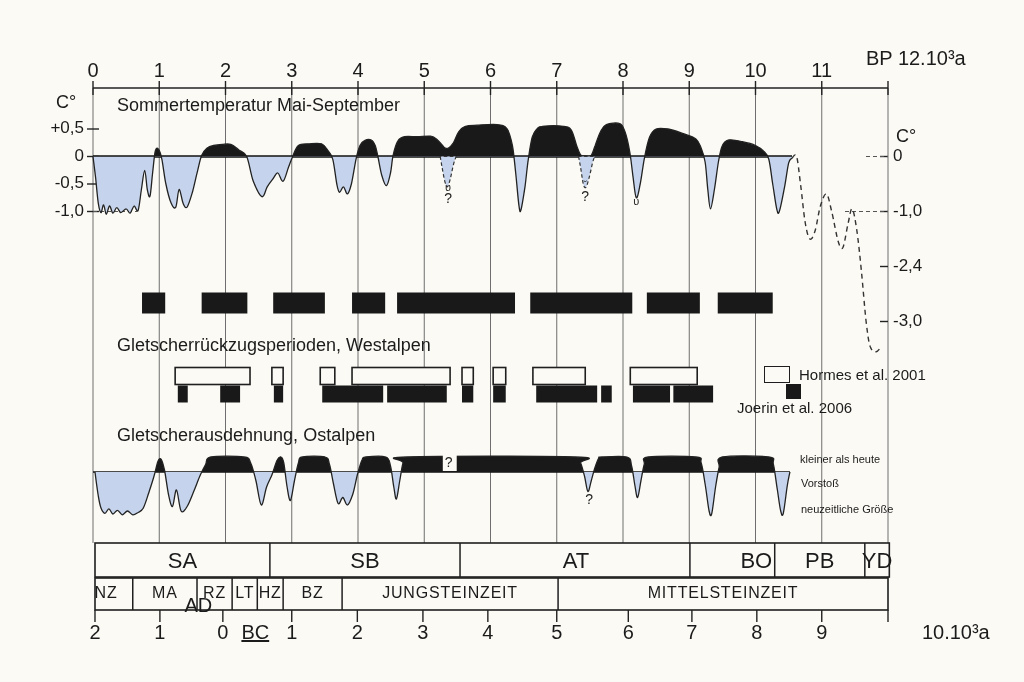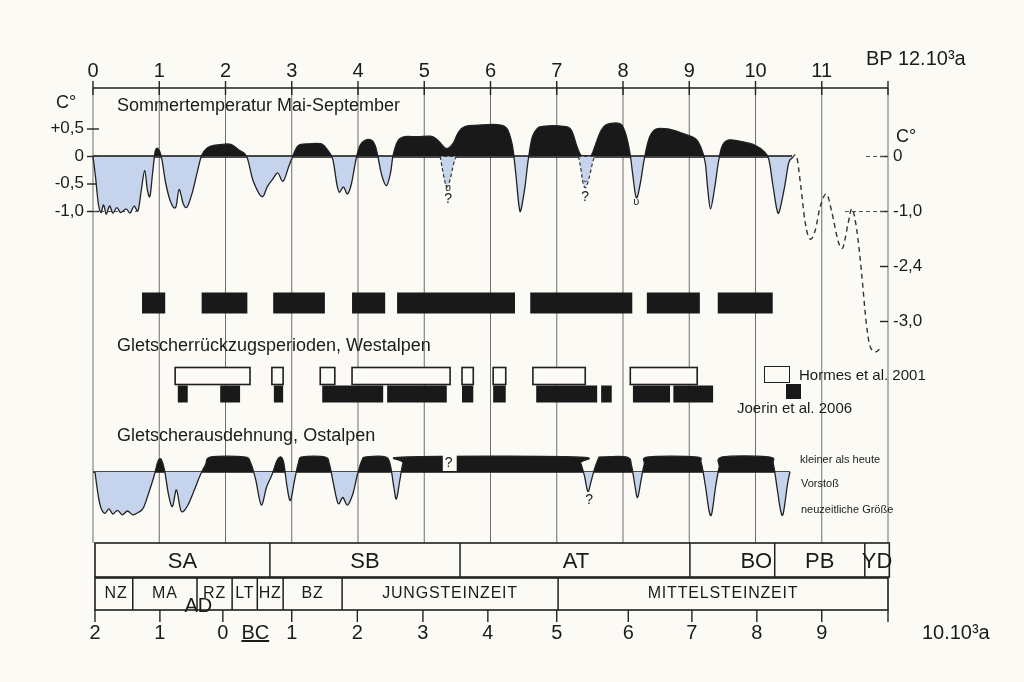--- a/index.html
+++ b/index.html
@@ -197,21 +197,21 @@
       <div class="lbl mark ctr" style="left: 585.237px; top: 189px;">?</div>
       <div class="lbl tinymark ctr" style="left: 636.25px; top: 195px;">υ</div>
       <div class="lbl mark ctr" style="left: 448.762px; top: 455px;">?</div>
       <div class="lbl mark ctr" style="left: 589.212px; top: 492px;">?</div>
       <div class="lbl zone ctr" style="left: 182.438px; top: 549px;">SA</div>
       <div class="lbl zone ctr" style="left: 364.956px; top: 549px;">SB</div>
       <div class="lbl zone ctr" style="left: 576px; top: 549px;">AT</div>
       <div class="lbl zone ctr" style="left: 732.312px; top: 549px; margin-left: 24px;">BO</div>
       <div class="lbl zone ctr" style="left: 819.763px; top: 549px;">PB</div>
       <div class="lbl zone ctr" style="left: 877.069px; top: 549px;">YD</div>
-      <div class="lbl culture ctr" style="left: 116px; top: 584px;">NZ</div>
+      <div class="lbl culture ctr" style="left: 106px; top: 584px;">NZ</div>
       <div class="lbl culture ctr" style="left: 164.881px; top: 584px;">MA</div>
       <div class="lbl culture ctr" style="left: 214.569px; top: 584px;">RZ</div>
       <div class="lbl culture ctr" style="left: 244.713px; top: 584px;">LT</div>
       <div class="lbl culture ctr" style="left: 270.219px; top: 584px;">HZ</div>
       <div class="lbl culture ctr" style="left: 312.619px; top: 584px;">BZ</div>
       <div class="lbl culture ctr" style="left: 450.087px; top: 584px;">JUNGSTEINZEIT</div>
       <div class="lbl culture ctr" style="left: 723.038px; top: 584px;">MITTELSTEINZEIT</div>
       <div class="lbl num ctr" style="left: 94.9875px; top: 621px;">2</div>
       <div class="lbl num ctr" style="left: 159.912px; top: 621px;">1</div>
       <div class="lbl num ctr" style="left: 198.338px; top: 594px;">AD</div>

